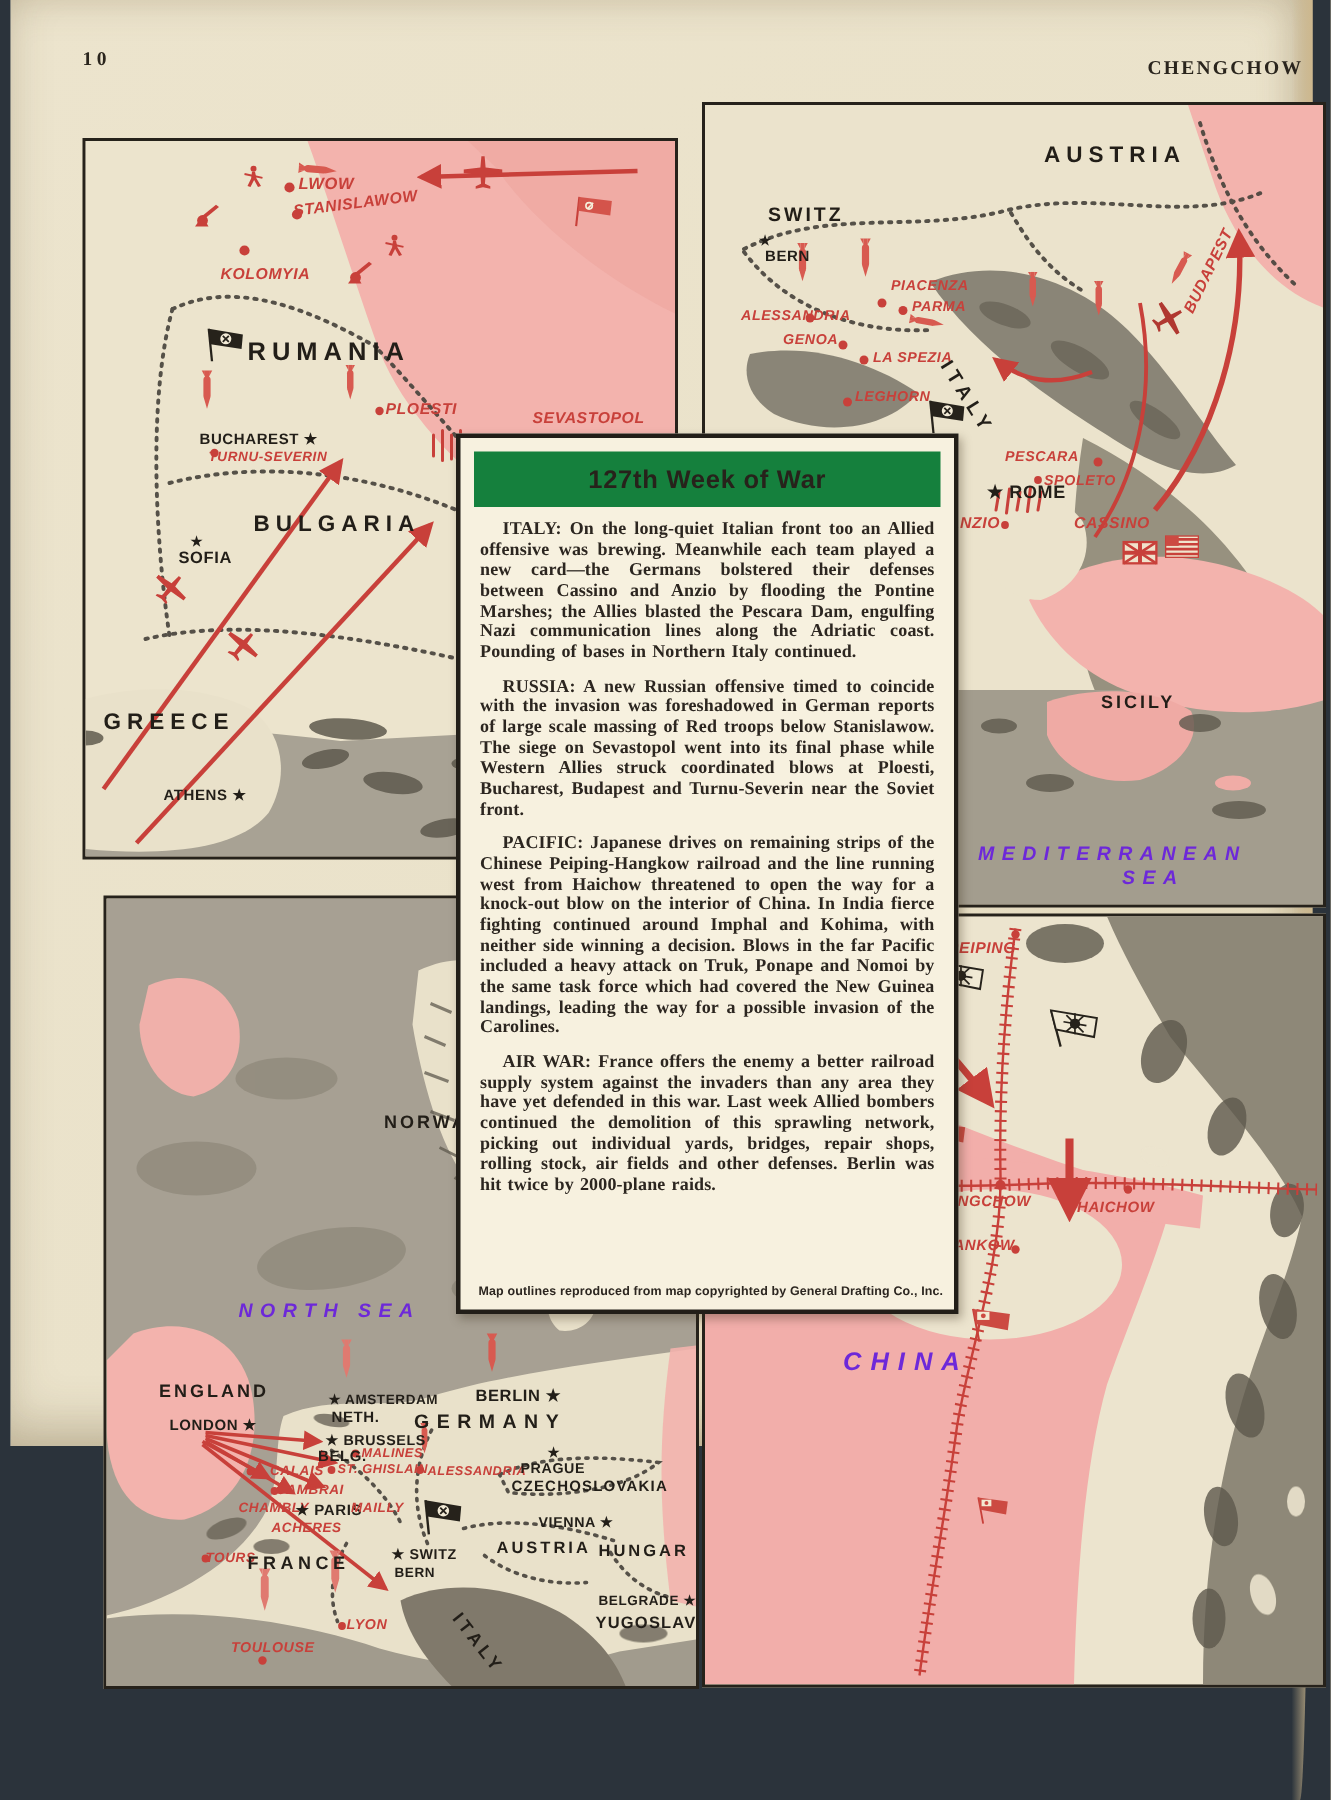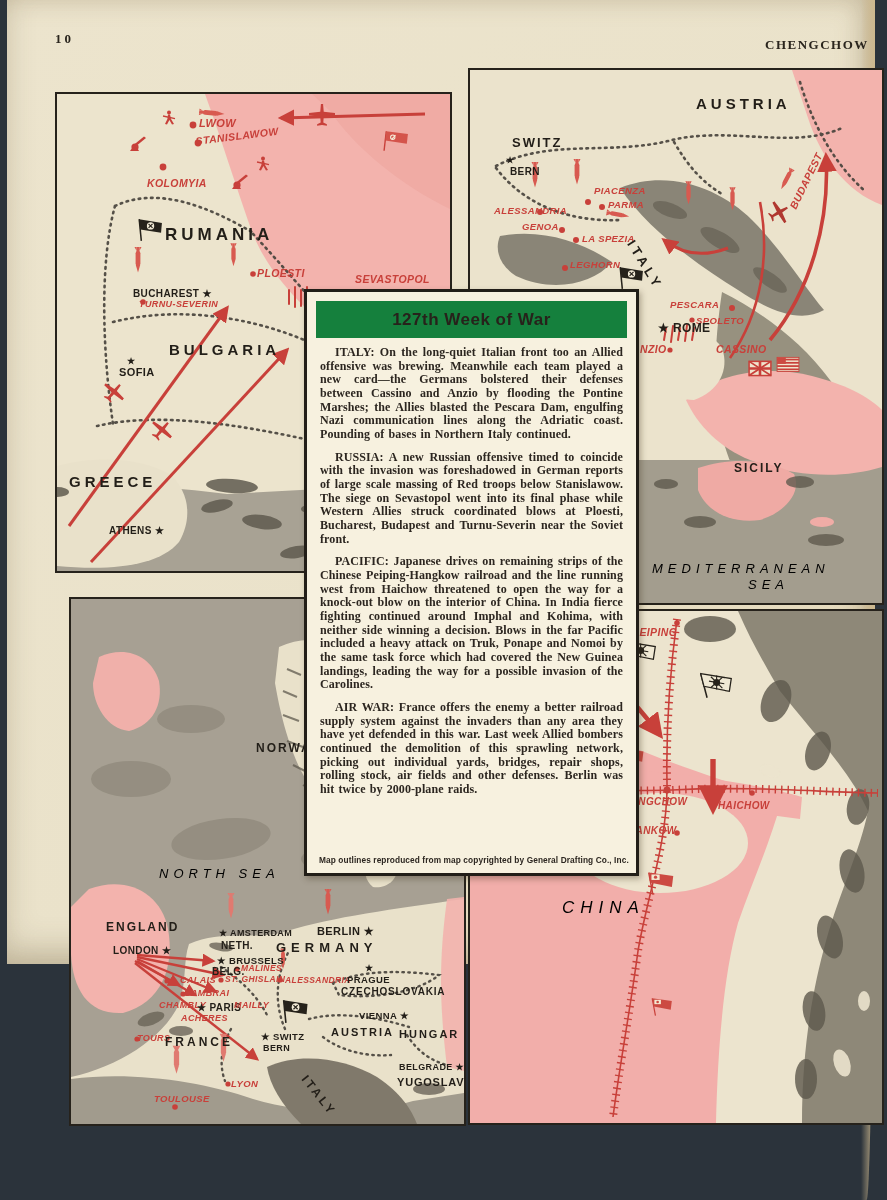--- a/index.html
+++ b/index.html
@@ -21,21 +21,21 @@
   #masthead{left:758px;top:37px;font-size:13px;letter-spacing:1.5px;}
 
   .panel{position:absolute;border:2px solid #26221b;box-shadow:inset 0 0 0 2px #e9e1ca,inset 0 0 0 3px #26221b;background:#e9e1ca;overflow:hidden;}
   .panel svg{position:absolute;left:0;top:0;}
 
   .lbl{position:absolute;font-weight:bold;white-space:nowrap;line-height:1;}
   .red{color:#c8403a;font-style:italic;font-size:9.5px;letter-spacing:.4px;}
   .blk{color:#221e18;font-size:10px;letter-spacing:.4px;}
   .country{color:#221e18;font-size:15px;letter-spacing:4px;}
   .country-sm{color:#221e18;font-size:11.5px;letter-spacing:2px;}
-  .sea-lbl{color:#000000;font-style:italic;font-size:13px;letter-spacing:5px;font-weight:normal;}
+  .sea-lbl{color:#6d28d9;font-style:italic;font-size:13px;letter-spacing:5px;font-weight:bold;}
   .star{color:#221e18;font-size:9px;}
 
   .infobox{
     position:absolute;left:297px;top:289px;width:335px;height:587px;
     background:#f7f1df;border:3px solid #221e18;box-sizing:border-box;
     box-shadow:2px 3px 6px rgba(60,45,25,.35);overflow:hidden;z-index:50;
   }
   .banner{margin:9px 9px 6px 9px;height:37px;background:#15803d;display:flex;align-items:center;justify-content:center;}
   .banner span{color:#27221b;font-size:17px;font-weight:bold;letter-spacing:.5px;}
   .sections{padding:2px 13px 0 13px;}

